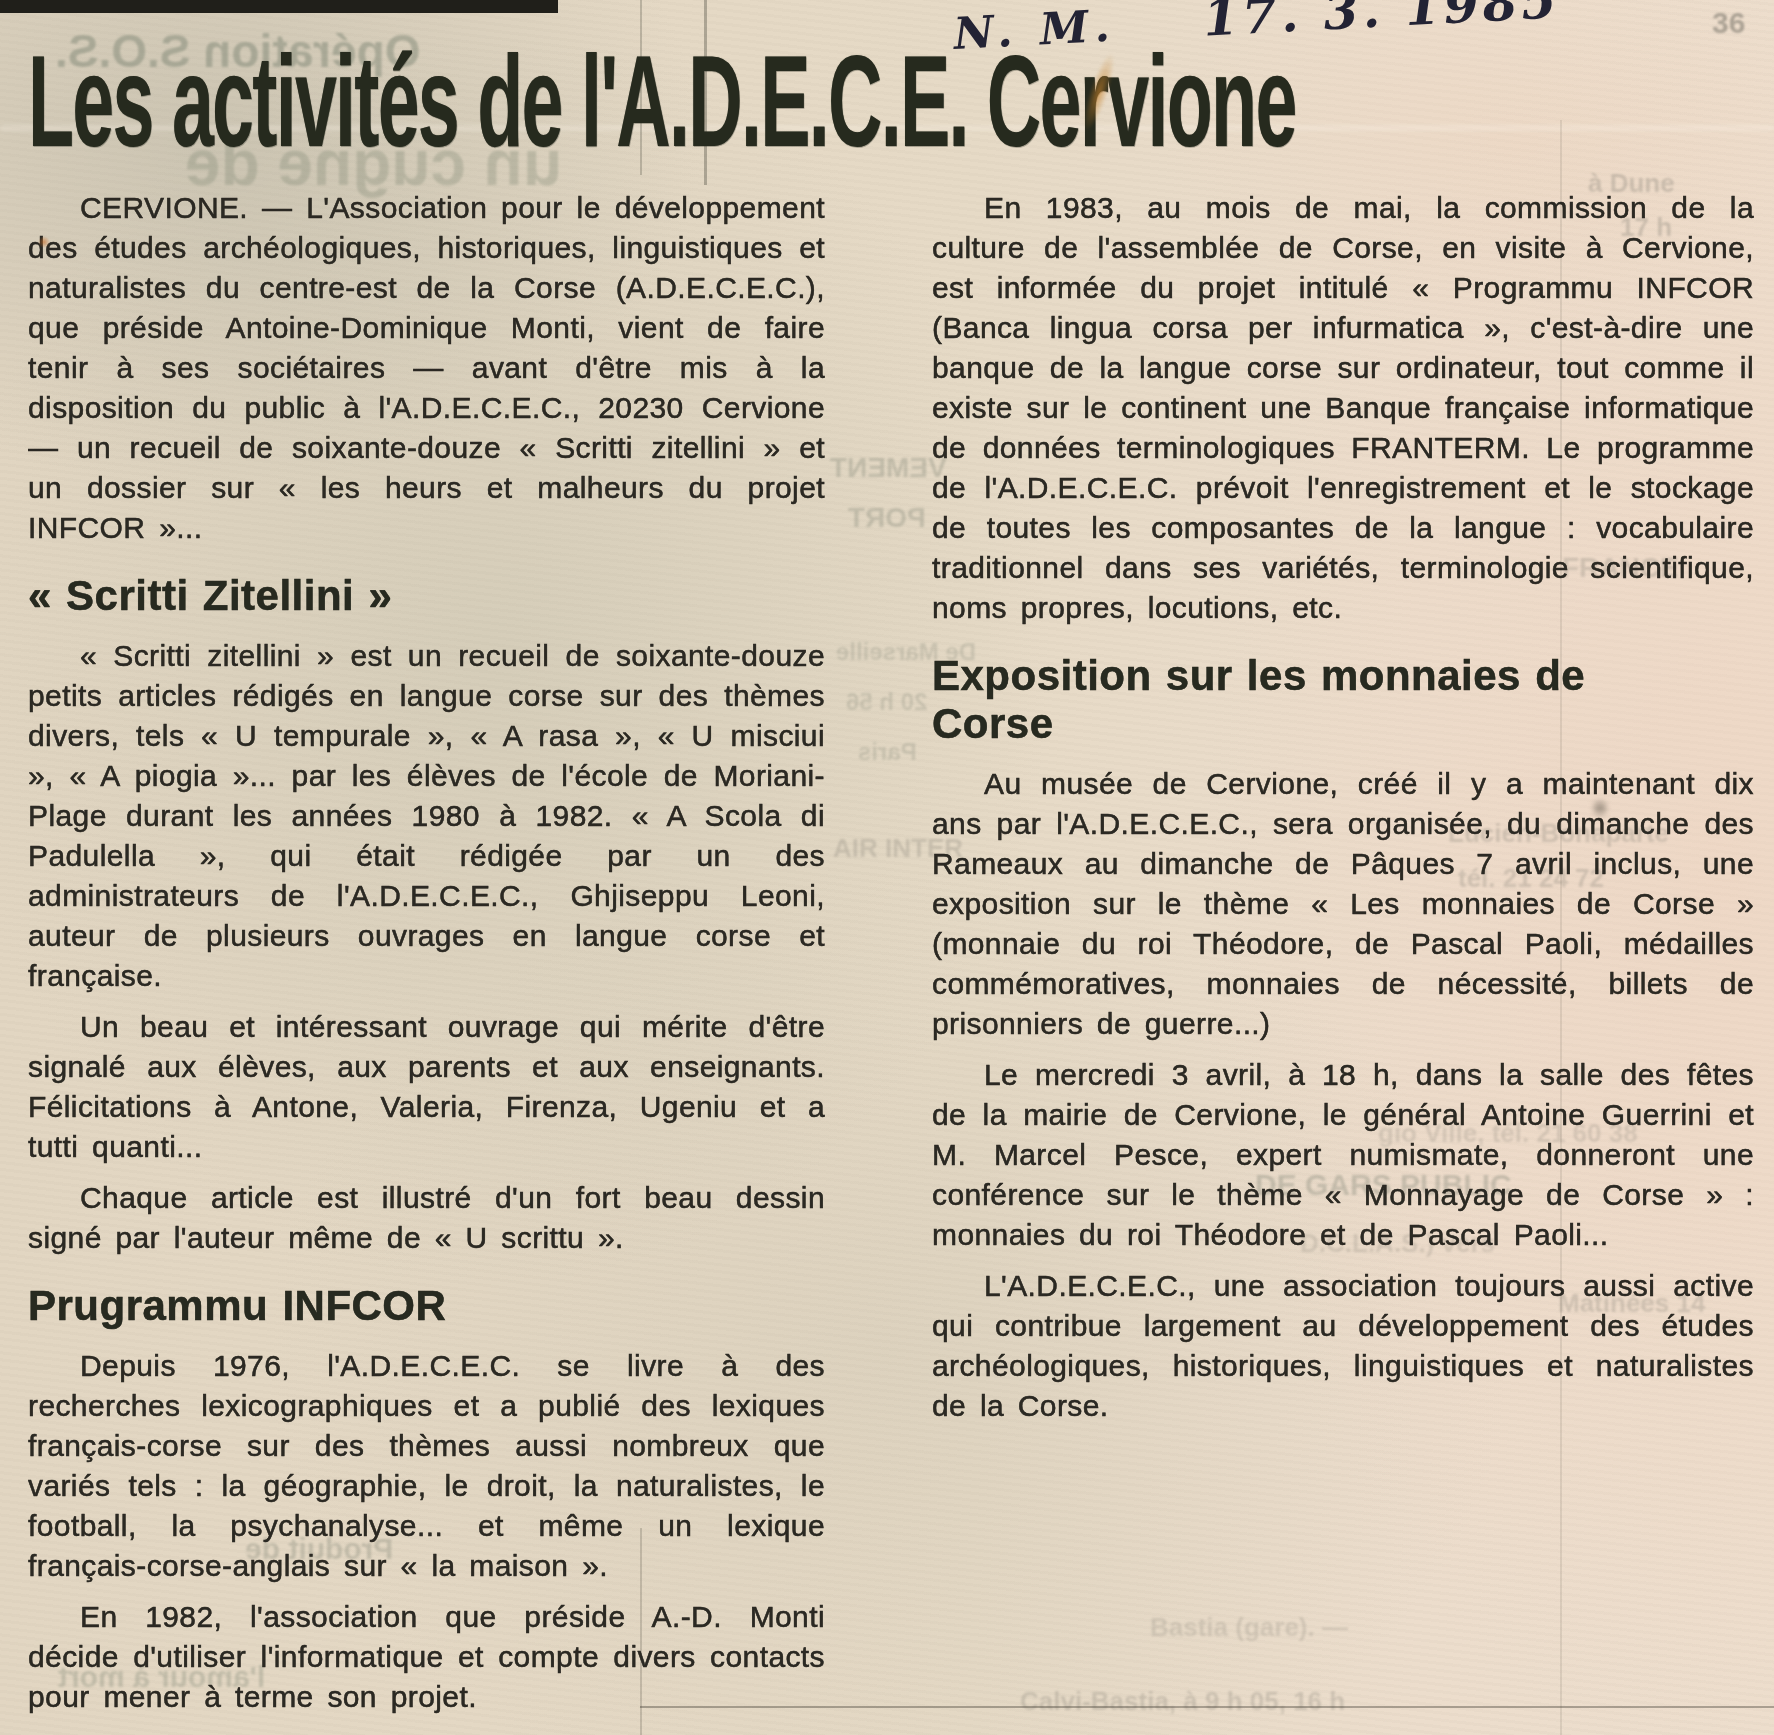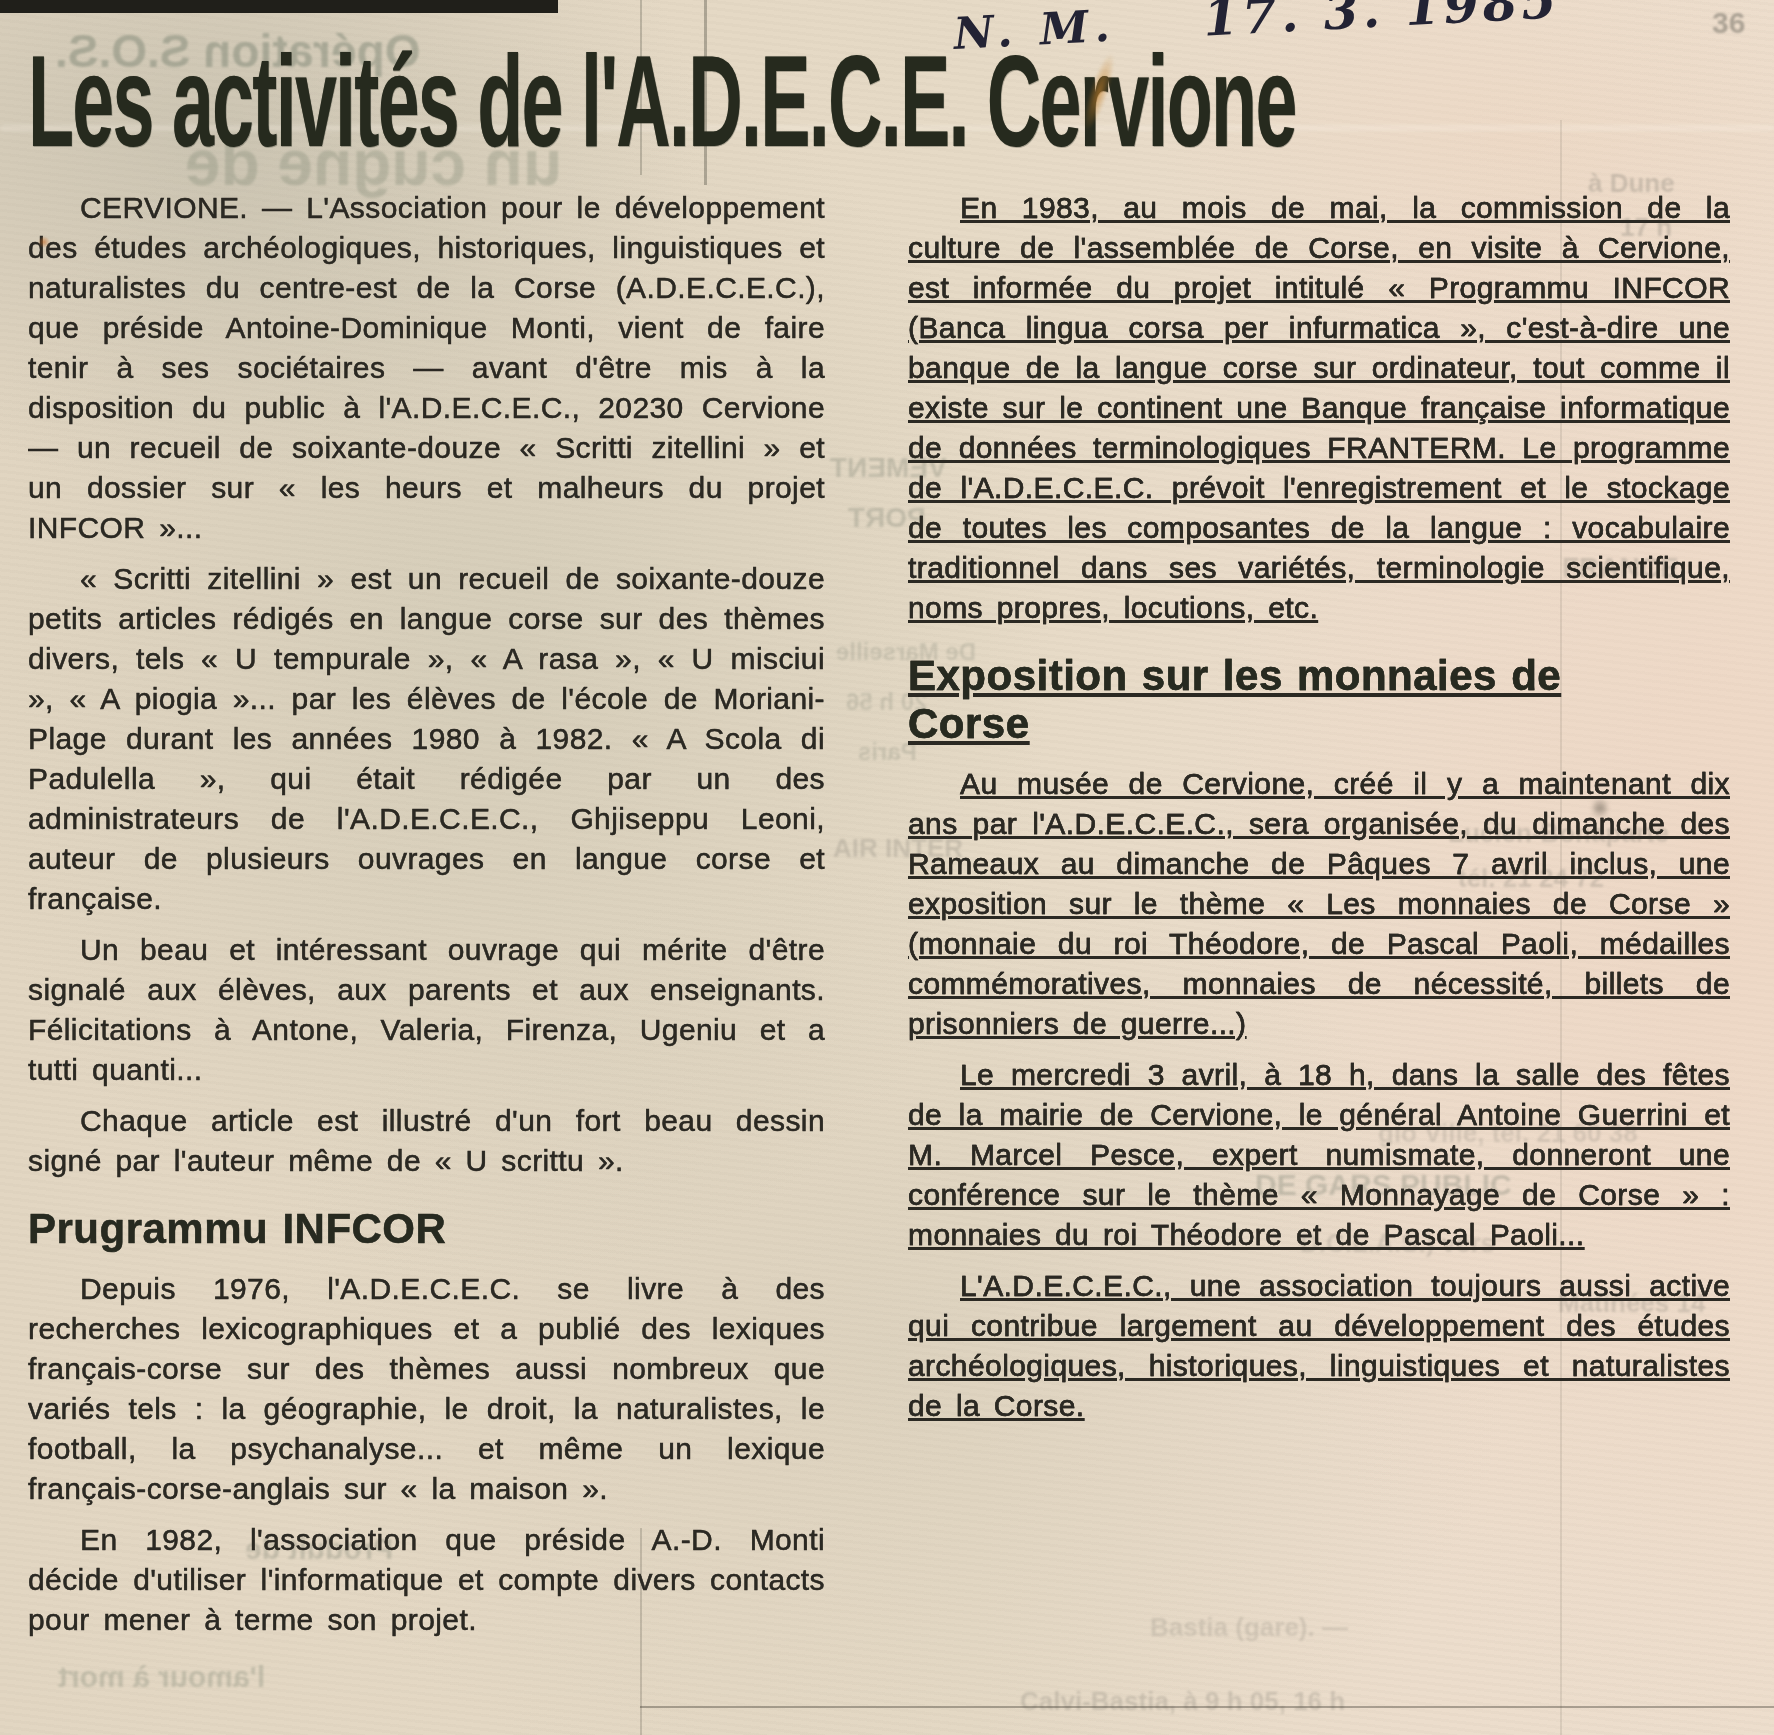--- a/index.html
+++ b/index.html
@@ -41,21 +41,21 @@
   
   .col{
     position:absolute;top:188px;z-index:3;
     font-size:30px;line-height:40px;
     letter-spacing:.4px;word-spacing:5px;
     text-align:justify;
     -webkit-text-stroke:.45px currentColor;
     text-shadow:0 0 .5px rgba(43,41,35,.6);
   }
   .col.left{left:28px;width:797px;height:1545px;overflow:hidden;}
-  .col.right{left:908px;width:822px;height:1545px;overflow:hidden;text-decoration:underline;}
+  .col.right{left:932px;width:822px;height:1545px;overflow:hidden;}
   .col p{margin:0 0 11px;text-indent:52px;}
   .col h2{
     font-size:42px;line-height:48px;font-weight:700;
     margin:24px 0 16px;letter-spacing:.5px;word-spacing:2px;
     text-align:left;text-indent:0;color:#272a20;
   }
   .col.right h2{max-width:660px;}
   .signature{
     font-weight:700;font-size:34px;letter-spacing:8px;
     text-align:right;padding-right:245px;margin-top:16px;
@@ -144,20 +144,21 @@
   <div class="ghost g21 mir">l'amour à mort</div>
 
   <div class="handnote">
     <span class="initials">N. M.</span><span class="date">17. 3. 1985</span>
   </div>
 
   <div class="headline">Les activités de l'A.D.E.C.E. Cervione</div>
 
   <div class="col left">
     <p>CERVIONE. — L'Association pour le développement des études archéologiques, historiques, linguistiques et naturalistes du centre-est de la Corse (A.D.E.C.E.C.), que préside Antoine-Dominique Monti, vient de faire tenir à ses sociétaires — avant d'être mis à la disposition du public à l'A.D.E.C.E.C., 20230 Cervione — un recueil de soixante-douze « Scritti zitellini » et un dossier sur « les heurs et malheurs du projet INFCOR »...</p>
+    <h2>« Scritti Zitellini »</h2>
     <p>« Scritti zitellini » est un recueil de soixante-douze petits articles rédigés en langue corse sur des thèmes divers, tels « U tempurale », « A rasa », « U misciui », « A piogia »... par les élèves de l'école de Moriani-Plage durant les années 1980 à 1982. « A Scola di Padulella », qui était rédigée par un des administrateurs de l'A.D.E.C.E.C., Ghjiseppu Leoni, auteur de plusieurs ouvrages en langue corse et française.</p>
     <p>Un beau et intéressant ouvrage qui mérite d'être signalé aux élèves, aux parents et aux enseignants. Félicitations à Antone, Valeria, Firenza, Ugeniu et a tutti quanti...</p>
     <p>Chaque article est illustré d'un fort beau dessin signé par l'auteur même de « U scrittu ».</p>
     <h2>Prugrammu INFCOR</h2>
     <p>Depuis 1976, l'A.D.E.C.E.C. se livre à des recherches lexicographiques et a publié des lexiques français-corse sur des thèmes aussi nombreux que variés tels : la géographie, le droit, la naturalistes, le football, la psychanalyse... et même un lexique français-corse-anglais sur « la maison ».</p>
     <p>En 1982, l'association que préside A.-D. Monti décide d'utiliser l'informatique et compte divers contacts pour mener à terme son projet.</p>
   </div>
 
   <div class="col right">
     <p>En 1983, au mois de mai, la commission de la culture de l'assemblée de Corse, en visite à Cervione, est informée du projet intitulé « Programmu INFCOR (Banca lingua corsa per infurmatica », c'est-à-dire une banque de la langue corse sur ordinateur, tout comme il existe sur le continent une Banque française informatique de données terminologiques FRANTERM. Le programme de l'A.D.E.C.E.C. prévoit l'enregistrement et le stockage de toutes les composantes de la langue : vocabulaire traditionnel dans ses variétés, terminologie scientifique, noms propres, locutions, etc.</p>

